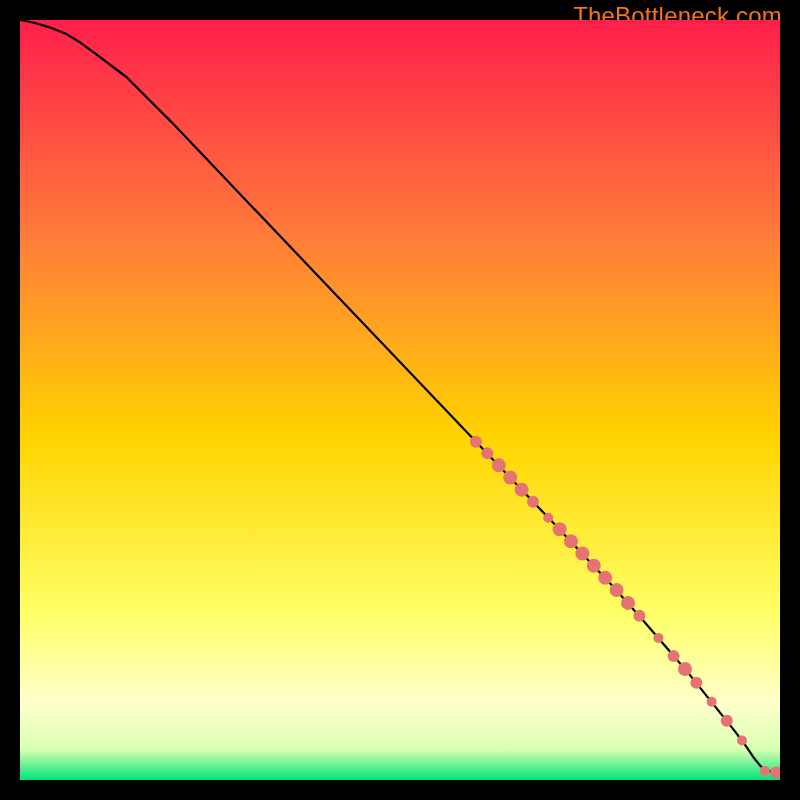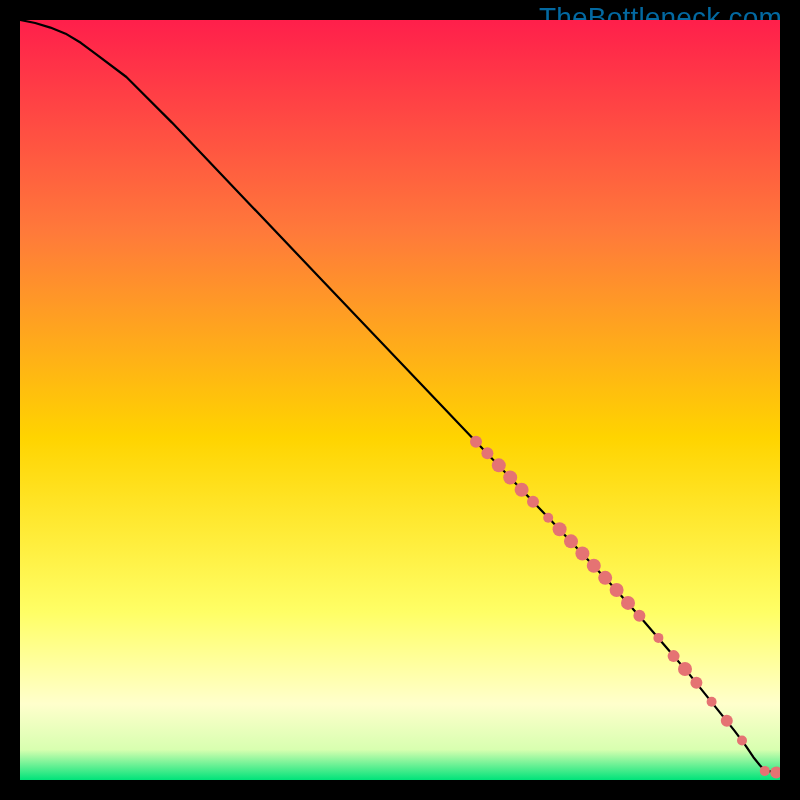--- a/index.html
+++ b/index.html
@@ -23,22 +23,22 @@
     position: absolute;
     left: 0;
     top: 0;
     width: 760px;
     height: 760px;
   }
   .watermark {
     position: absolute;
     top: -18px;
     right: -2px;
-    color: #0369a1;
-    font-size: 28px;
+    color: #f97316;
+    font-size: 24px;
     font-weight: 500;
     letter-spacing: 0.2px;
   }
 </style>
 </head>
 <body>
 
 <div class="frame">
   <div class="watermark">TheBottleneck.com</div>
   <svg class="plot" viewBox="0 0 760 760" preserveAspectRatio="none">

